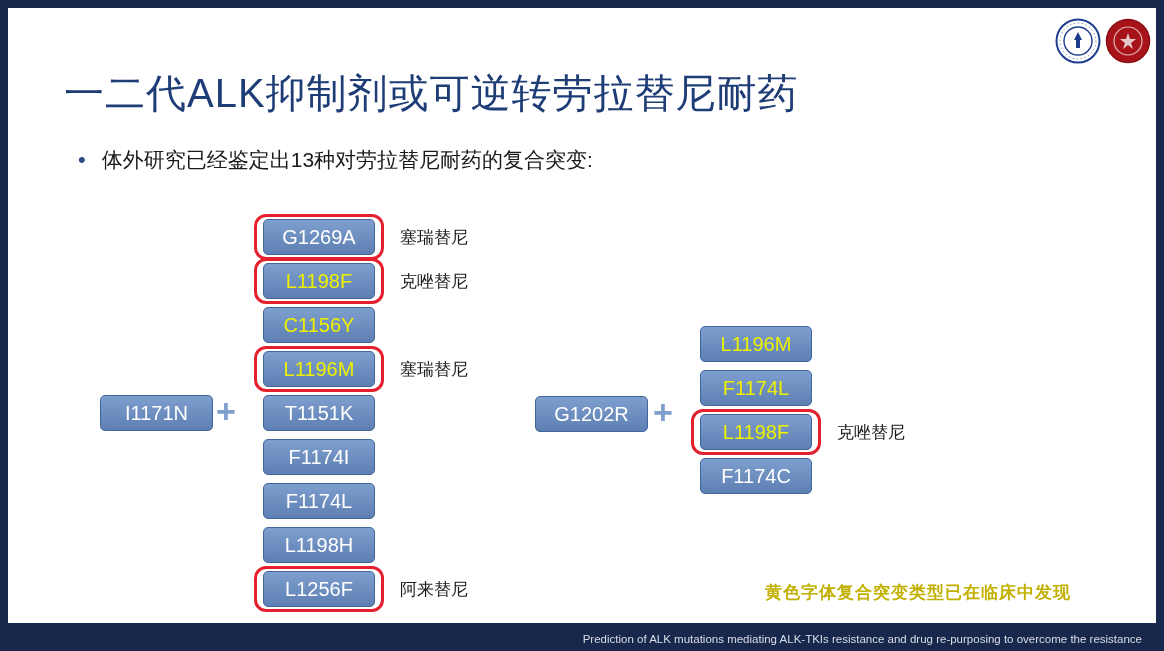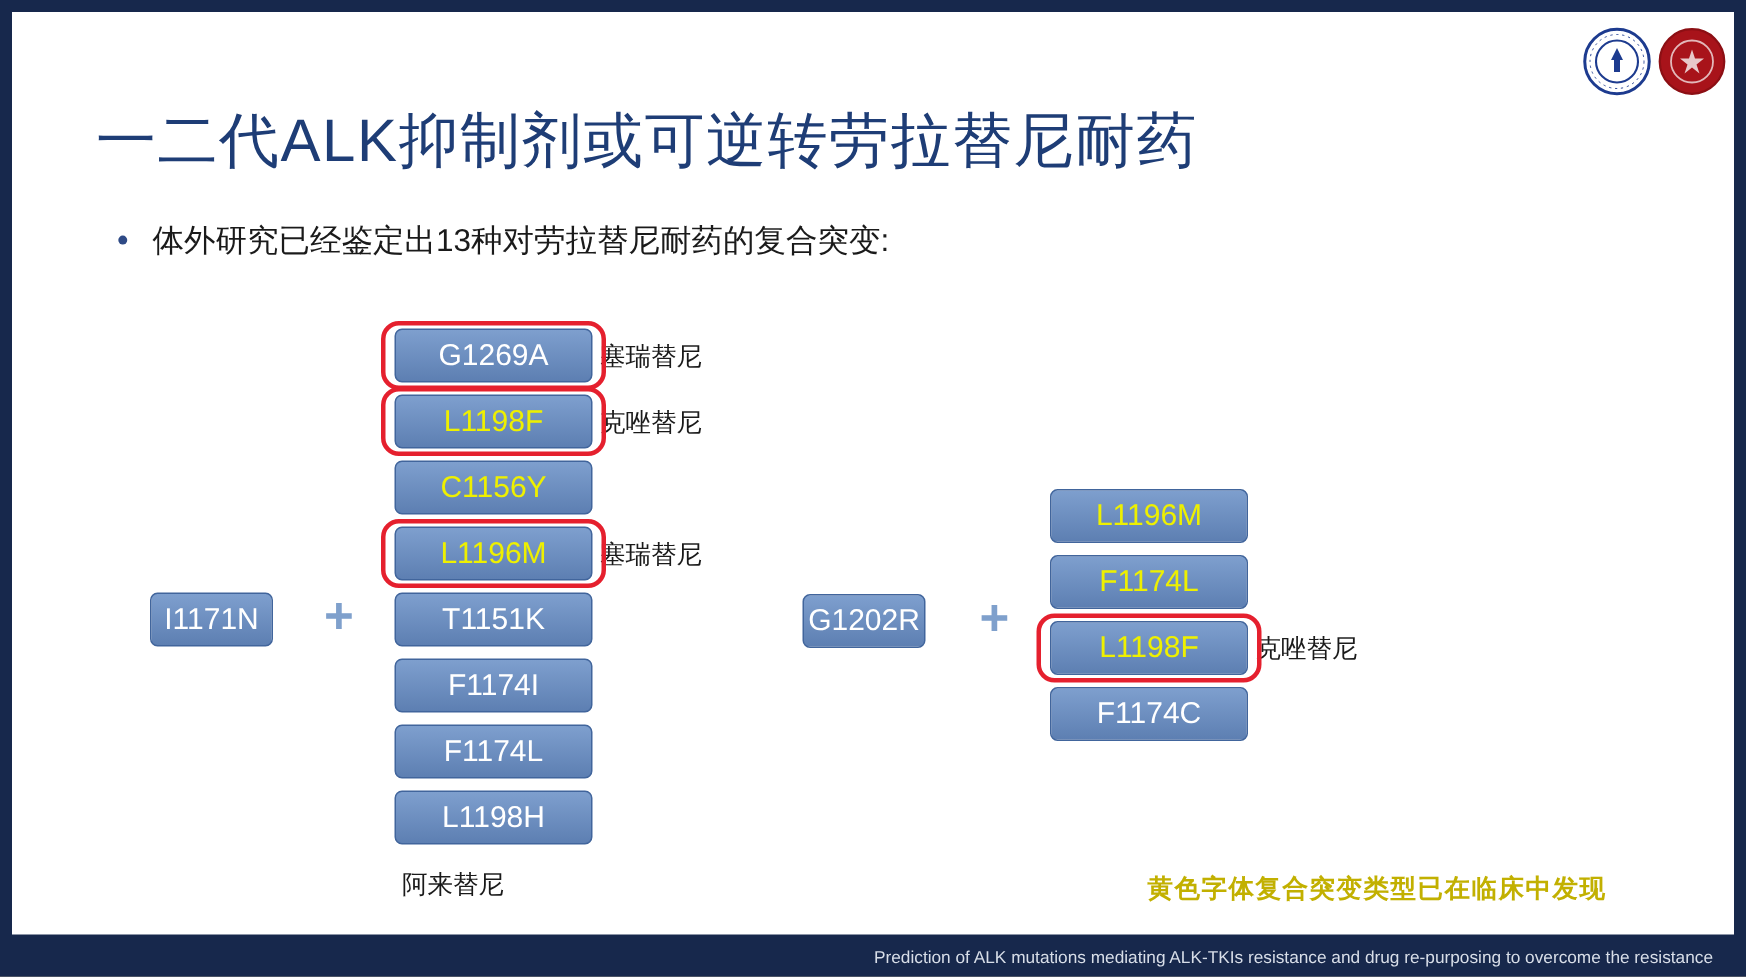--- a/index.html
+++ b/index.html
@@ -32,42 +32,42 @@
   
   .title{position:absolute;left:56px;top:58px;font-size:40px;font-weight:normal;color:var(--title-color);
     letter-spacing:1px;white-space:nowrap;}
   .bullet-line{position:absolute;left:70px;top:138px;font-size:21px;color:#1a1a1a;display:flex;align-items:center;}
   .bullet-dot{color:#2e4a86;font-size:22px;margin-right:16px;}
 
   
   .group{position:absolute;}
   .left-group{left:92px;top:211px;width:480px;height:392px;}
   .right-group{left:527px;top:318px;width:480px;height:184px;}
-  .base-box{position:absolute;width:82px;height:36px;border-radius:5px;
+  .base-box{position:absolute;width:113px;height:36px;border-radius:5px;
     background:linear-gradient(180deg,var(--box-top),var(--box-bottom));
     border:1.5px solid var(--box-border);color:var(--text-white);
     display:flex;align-items:center;justify-content:center;font-size:20px;}
   .left-group .base-box{left:0;top:176px;}
   .right-group .base-box{left:0;top:70px;}
   .plus{position:absolute;color:var(--plus-blue);font-size:34px;font-weight:bold;line-height:36px;}
   .left-group .plus{left:116px;top:174px;}
   .right-group .plus{left:118px;top:68px;}
   .mut-col{position:absolute;top:0;display:flex;flex-direction:column;gap:8px;}
   .left-group .mut-col{left:163px;}
   .right-group .mut-col{left:165px;}
   .mut-row{display:flex;align-items:center;height:36px;}
-  .mut-wrap{position:relative;width:132px;height:36px;}
+  .mut-wrap{position:relative;width:112px;height:36px;}
   .mut-wrap.ring::before{content:"";position:absolute;top:-5px;bottom:-5px;left:-9px;right:-9px;
     border:3px solid var(--red-outline);border-radius:12px;pointer-events:none;}
   .mut-box{width:100%;height:100%;border-radius:5px;
     background:linear-gradient(180deg,var(--box-top),var(--box-bottom));
     border:1.5px solid var(--box-border);color:var(--text-white);
     display:flex;align-items:center;justify-content:center;font-size:20px;}
   .mut-box.yellow{color:var(--text-yellow);}
-  .drug-label{margin-left:5px;font-size:17px;color:#1a1a1a;white-space:nowrap;}
+  .drug-label{margin-left:25px;font-size:17px;color:#1a1a1a;white-space:nowrap;}
 
   
   .note{position:absolute;left:757px;top:573px;font-size:17px;font-weight:bold;color:var(--note-yellow);
     letter-spacing:1px;white-space:nowrap;}
   .citation{position:absolute;right:22px;bottom:6px;font-size:11.5px;color:var(--citation-color);white-space:nowrap;}
 </style>
 </head>
 <body>
 
 <div class="frame">
@@ -141,20 +141,23 @@
             <div class="mut-wrap">
               <div class="mut-box">F1174L</div>
             </div>
           </div>
           <div class="mut-row">
             <div class="mut-wrap">
               <div class="mut-box">L1198H</div>
             </div>
           </div>
           <div class="mut-row">
+            <div class="mut-wrap ring">
+              <div class="mut-box">L1256F</div>
+            </div>
             <div class="drug-label">阿来替尼</div>
           </div>
         </div>
     </div>
 
     <div class="group right-group">
       <div class="base-box">G1202R</div>
       <div class="plus">+</div>
       <div class="mut-col">
           <div class="mut-row">

